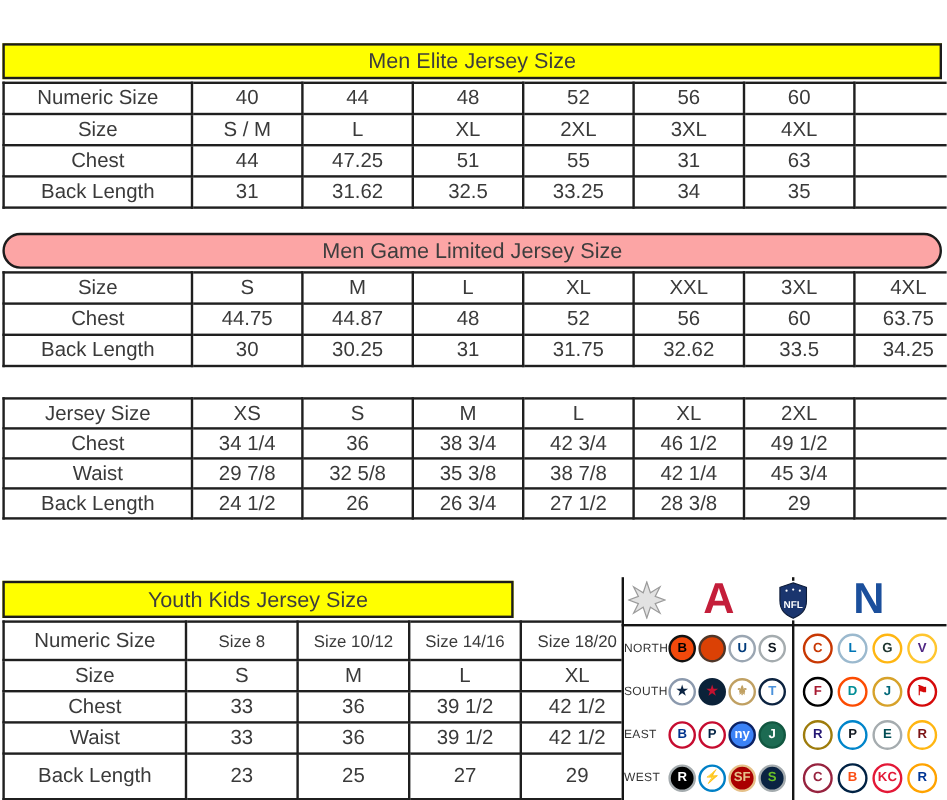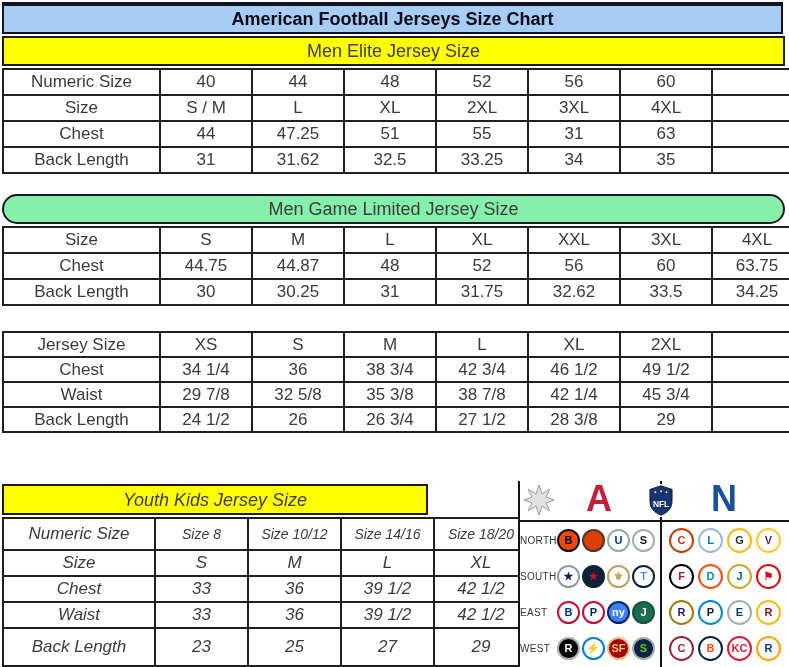--- a/index.html
+++ b/index.html
@@ -9,21 +9,21 @@
   
   .title{position:absolute;left:2px;top:2px;width:777px;height:26px;
          background:#A7CDF4;border:2px solid #12121e;border-top-width:4px;
          text-align:center;line-height:26px;font-size:18px;font-weight:bold;color:#0c0c18;}
 
   
   .section{position:absolute;left:2px;}
   #s0{top:36px;width:783px;}
   #s1{top:194px;width:783px;}
   #s2{top:331px;width:783px;}
-  #s3{top:484px;width:426px;font-style:italic;}
+  #s3{top:484px;width:426px;}
   .sec-header{border:2px solid #1c1c1c;background:#FFFF00;text-align:center;
               font-size:18px;color:#3d3d3d;margin-bottom:2px;box-sizing:border-box;}
   #s0 .sec-header{height:30px;line-height:27px;}
   #s1 .sec-header{height:30px;line-height:27px;}
   #s2 .sec-header{height:26px;line-height:23px;}
   #s3 .sec-header{height:31px;line-height:28px;}
 
   table.size{border-collapse:collapse;table-layout:fixed;background:#fff;}
   #s0 table.size,#s1 table.size,#s2 table.size{width:783px;}
   #s3 table.size{width:515px;}
@@ -57,21 +57,20 @@
   .badge{box-sizing:border-box;border-radius:50%;border:2px solid;display:inline-flex;
          align-items:center;justify-content:center;font-weight:bold;font-size:11px;line-height:1;}
   .teams.afc .badge{width:23px;height:23px;}
   .teams.nfc .badge{width:25px;height:25px;}
 </style>
 </head>
 <body>
 
 <div class="page">
 
-  <div class="title" style="background: rgb(167, 205, 244);">American Football Jerseys Size Chart</div>
 
   <div class="section" id="s0">
     <div class="sec-header" style="background: rgb(255, 255, 0);">Men Elite Jersey Size</div>
     <table class="size">
         <tbody>
           <tr>
             <td style="width: 155px;">Numeric Size</td>
             <td style="width: 90px;">40</td>
             <td style="width: 90px;">44</td>
             <td style="width: 90px;">48</td>
@@ -108,21 +107,21 @@
             <td style="width: 90px;">33.25</td>
             <td style="width: 90px;">34</td>
             <td style="width: 90px;">35</td>
             <td style="width: 88px;"></td>
           </tr>
         </tbody>
       </table>
   </div>
 
   <div class="section" id="s1">
-    <div class="sec-header" style="background: #86efac; border-radius: 15px;">Men Game Limited Jersey Size</div>
+    <div class="sec-header" style="background: #fca5a5; border-radius: 15px;">Men Game Limited Jersey Size</div>
     <table class="size">
         <tbody>
           <tr>
             <td style="width: 155px;">Size</td>
             <td style="width: 90px;">S</td>
             <td style="width: 90px;">M</td>
             <td style="width: 90px;">L</td>
             <td style="width: 90px;">XL</td>
             <td style="width: 90px;">XXL</td>
             <td style="width: 90px;">3XL</td>

